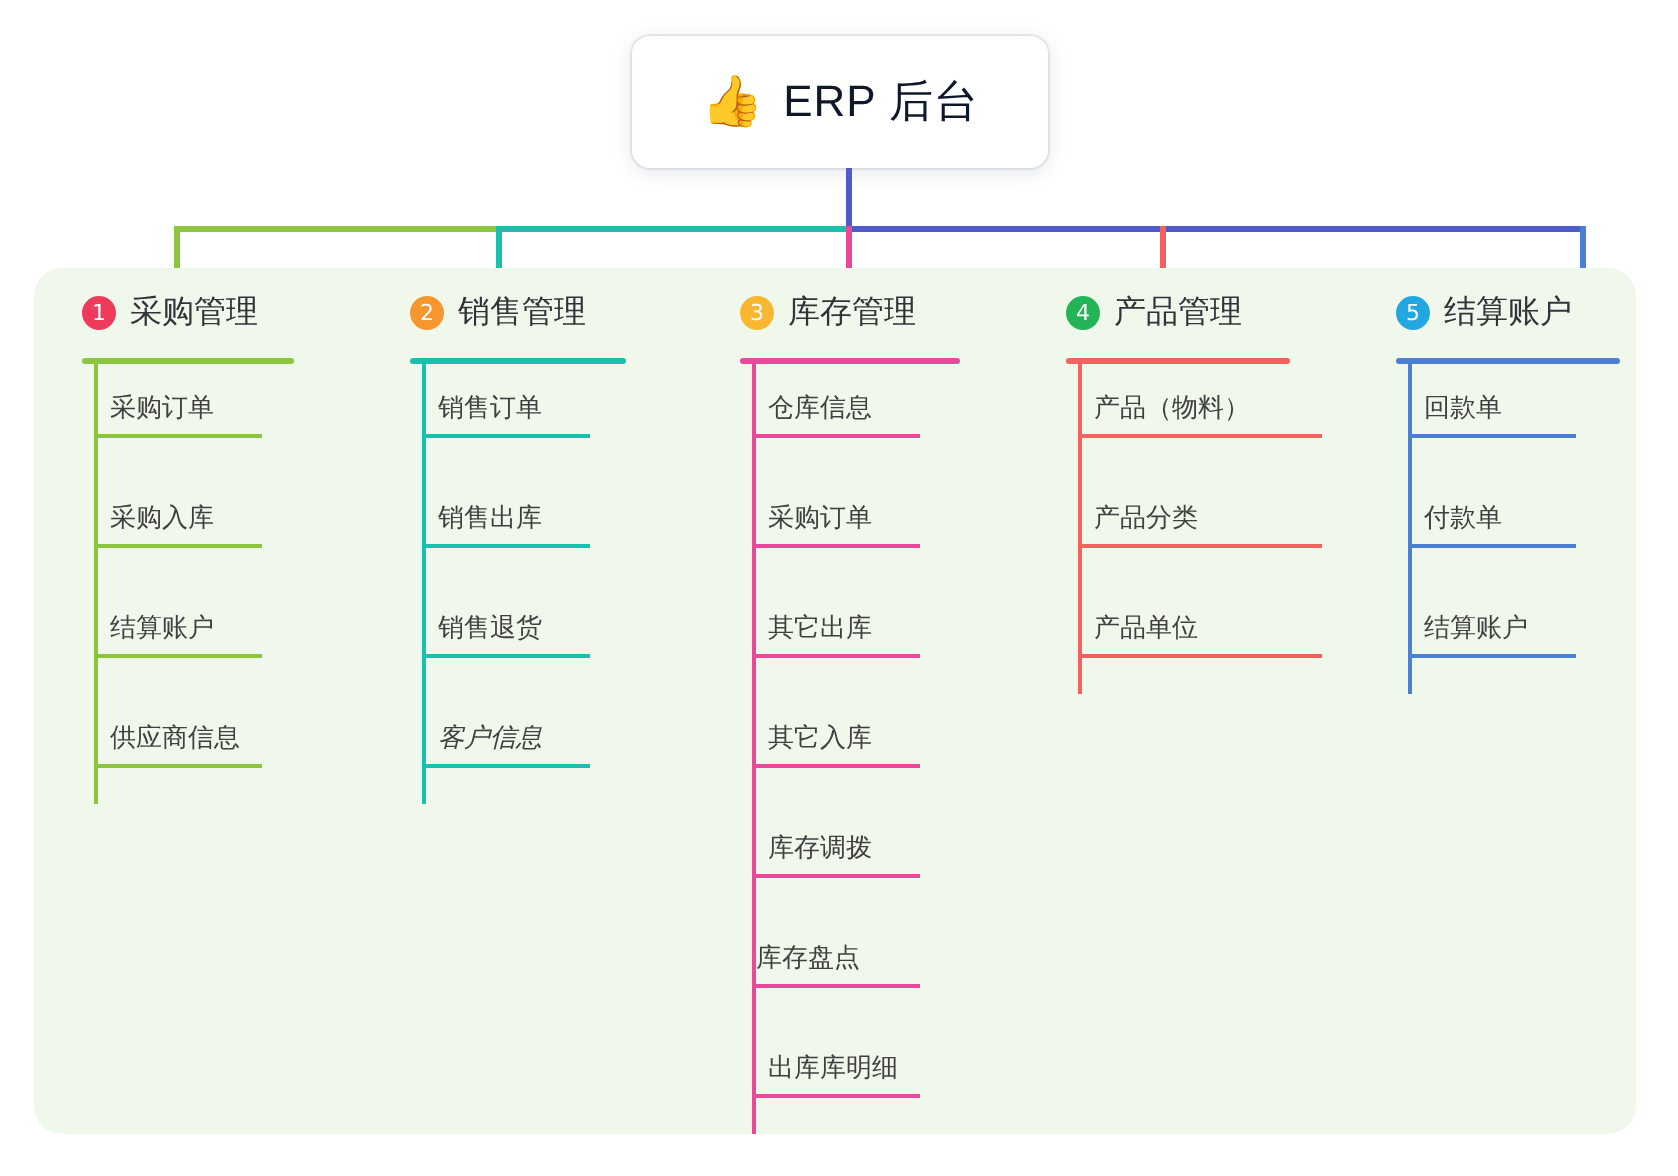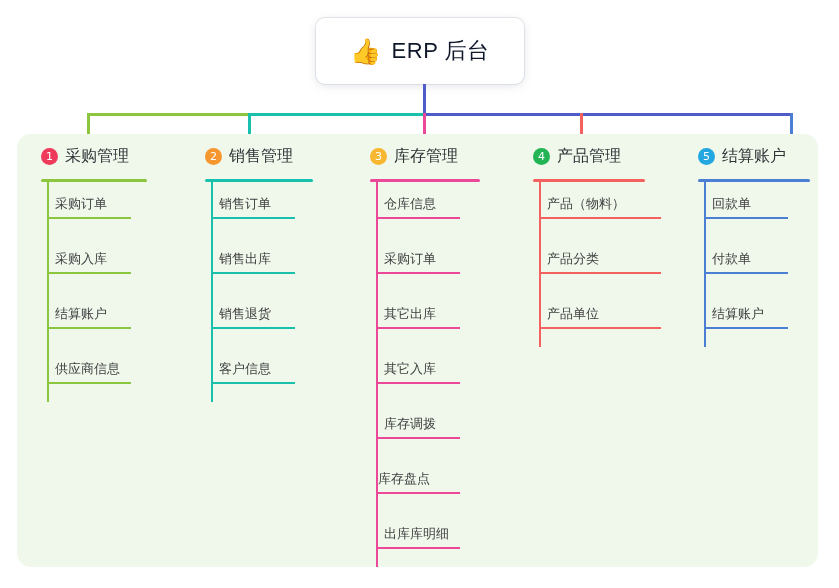--- a/index.html
+++ b/index.html
@@ -114,21 +114,21 @@
           <span class="col-title">销售管理</span>
         </div>
         <div class="col-rule" style="left: 0px; top: 45px; width: 108px; background: rgb(25, 193, 173);"></div>
         <div class="spine" style="left: 6px; top: 48px; height: 220px; background: rgb(25, 193, 173);"></div>
         <div class="leaf-label" style="left: 14px; top: 61px;">销售订单</div>
         <div class="leaf-rule" style="left: 6px; top: 83px; width: 84px; background: rgb(25, 193, 173);"></div>
         <div class="leaf-label" style="left: 14px; top: 116px;">销售出库</div>
         <div class="leaf-rule" style="left: 6px; top: 138px; width: 84px; background: rgb(25, 193, 173);"></div>
         <div class="leaf-label" style="left: 14px; top: 171px;">销售退货</div>
         <div class="leaf-rule" style="left: 6px; top: 193px; width: 84px; background: rgb(25, 193, 173);"></div>
-        <div class="leaf-label" style="left: 14px; top: 226px;">客户信息</div>
+        <div class="leaf-label" style="left: 14px; top: 226px; font-style: italic;">客户信息</div>
         <div class="leaf-rule" style="left: 6px; top: 248px; width: 84px; background: rgb(25, 193, 173);"></div>
       </div>
       <div class="col" style="left: 370px; top: 134px;">
         <div class="col-head">
           <span class="badge" style="background: rgb(247, 183, 49);">3</span>
           <span class="col-title">库存管理</span>
         </div>
         <div class="col-rule" style="left: 0px; top: 45px; width: 110px; background: rgb(236, 72, 153);"></div>
         <div class="spine" style="left: 6px; top: 48px; height: 385px; background: rgb(236, 72, 153);"></div>
         <div class="leaf-label" style="left: 14px; top: 61px;">仓库信息</div>

